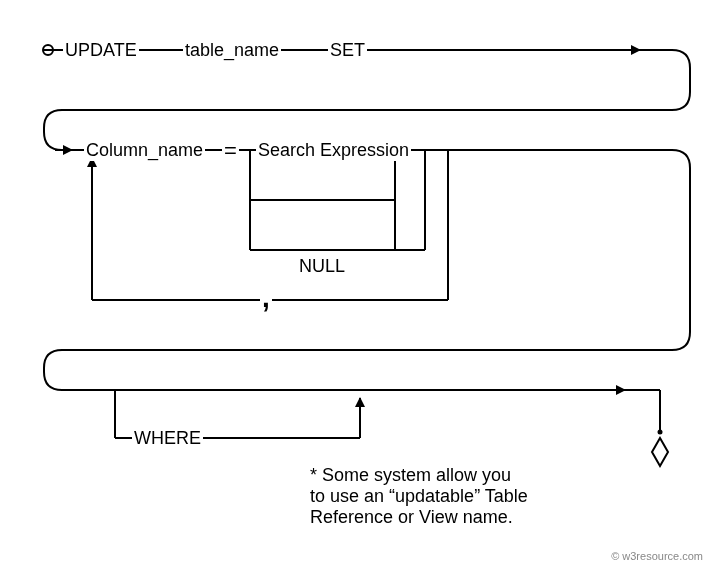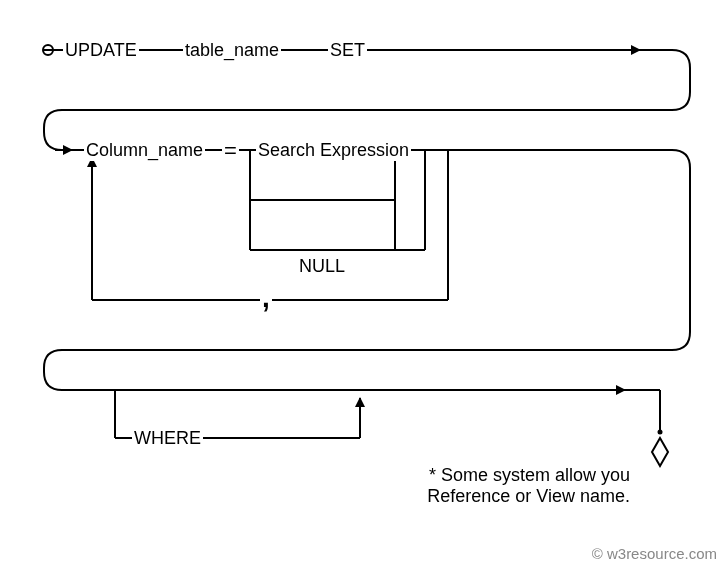--- a/index.html
+++ b/index.html
@@ -1,21 +1,21 @@
 <!DOCTYPE html>
 <html><head>
 <meta charset="utf-8">
 <style>
 html,body{margin:0;padding:0;width:725px;height:566px;background:#fff;font-family:Arial,Helvetica,sans-serif;color:#000;overflow:hidden}
 .stage{position:relative;width:725px;height:566px}
 .lbl{position:absolute;font-size:18px;background:#fff;padding:0 2px}
 .keyword{font-weight:400}
 .italic{}
-.footnote{position:absolute;font-size:18px;text-align:right;width:320px}
-.watermark{position:absolute;right:8px;bottom:4px;font-size:15px;color:#888}
+.footnote{position:absolute;font-size:18px;text-align:left;width:320px}
+.watermark{position:absolute;right:22px;bottom:4px;font-size:11px;color:#888}
 svg{position:absolute;left:0;top:0}
 </style>
 </head>
 <body>
 
 <div class="stage">
 
 <svg width="725" height="566">
   <defs>
     <marker id="arrow" markerWidth="12" markerHeight="12" refX="9" refY="5" orient="auto" markerUnits="userSpaceOnUse">
@@ -76,18 +76,19 @@
 <span class="lbl" style="left:84px;top:140px">Column_name</span>
 <span class="lbl" style="left:222px;top:138px;font-size:22px">=</span>
 <span class="lbl italic" style="left:256px;top:140px">Search Expression</span>
 <span class="lbl keyword" style="left:297px;top:256px">NULL</span>
 <span class="lbl" style="left:260px;top:282px;font-size:28px;font-weight:bold">,</span>
 
 <span class="lbl keyword" style="left:132px;top:428px">WHERE</span>
 
 <div class="footnote" style="left:310px;top:465px">
   <div>* Some system allow you</div>
+  <div>to use an “updatable” Table</div>
   <div>Reference or View name.</div>
 </div>
 
 <span class="watermark">© w3resource.com</span>
 
 </div>
 
 </body></html>

